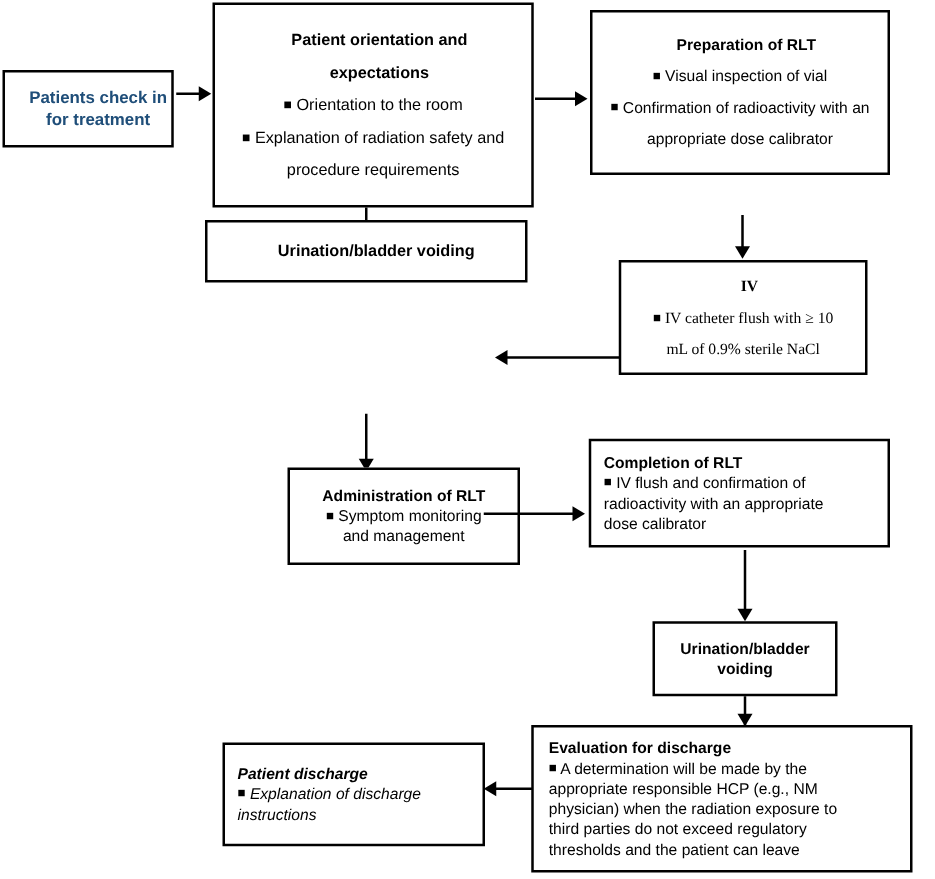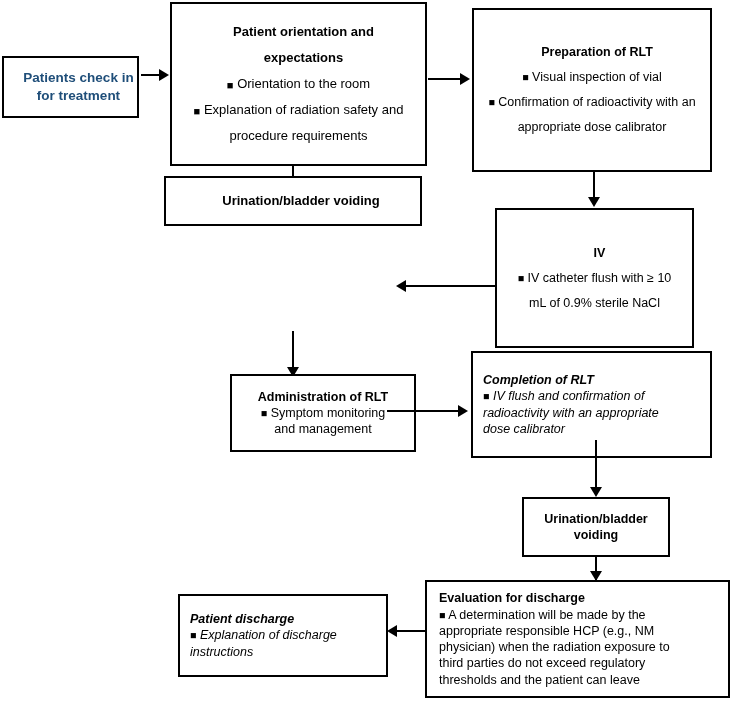--- a/index.html
+++ b/index.html
@@ -110,37 +110,37 @@
 
   <div class="conn v-line" style="left:292px; top:166px; height:12px;"></div>
 
   <div class="node center" style="left:164px; top:176px; width:258px; height:50px;">
     <div class="ttl f13">Urination/bladder voiding</div>
   </div>
 
   <div class="conn h-line" style="left:428px; top:78px; width:34px;"></div>
   <div class="arrow arrow-right" style="left:460px; top:73px;"></div>
 
-  <div class="node center" style="left:472px; top:8px; width:240px; height:164px; padding:20px 6px;">
+  <div class="node center" style="left:472px; top:8px; width:240px; height:132px; padding:20px 6px;">
     <div class="sp-t f125">Preparation of RLT</div>
     <div class="sp f125">
       <span class="sq">■</span>
       <span>Visual inspection of vial</span>
     </div>
     <div class="sp f125">
       <span class="sq">■</span>
       <span>Confirmation of radioactivity with an</span>
     </div>
     <div class="sp f125">appropriate dose calibrator</div>
   </div>
 
   <div class="conn v-line" style="left:593px; top:172px; height:28px;"></div>
   <div class="arrow arrow-down" style="left:588px; top:197px;"></div>
 
-  <div class="node center" style="left:495px; top:208px; width:199px; height:140px; padding:4px 6px;">
+  <div class="node center" style="left:495px; top:208px; width:199px; height:92px; padding:4px 6px;font-family:Liberation Serif, serif;">
     <div class="sp-t f125">IV</div>
     <div class="sp f125">
       <span class="sq">■</span>
       <span>IV catheter flush with ≥ 10</span>
     </div>
     <div class="sp f125">mL of 0.9% sterile NaCl</div>
   </div>
 
   <div class="conn h-line" style="left:404px; top:285px; width:92px;"></div>
   <div class="arrow arrow-left" style="left:396px; top:280px;"></div>
@@ -154,21 +154,21 @@
     <div class="bul f125 tight">
       <span class="sq">■</span>
       <span>Symptom monitoring</span>
     </div>
     <div class="bul f125 tight">and management</div>
   </div>
 
   <div class="conn h-line" style="left:387px; top:410px; width:72px;"></div>
   <div class="arrow arrow-right" style="left:458px; top:405px;"></div>
 
-  <div class="node leftal" style="left:471px; top:351px; width:241px; height:107px; padding:6px 10px;font-style:italic;">
+  <div class="node leftal" style="left:471px; top:351px; width:241px; height:87px; padding:6px 10px;">
     <div class="ttl f125 tight">Completion of RLT</div>
     <div class="bul f125 tight">
       <span class="sq">■</span>
       <span>IV flush and confirmation of</span>
     </div>
     <div class="bul f125 tight">radioactivity with an appropriate</div>
     <div class="bul f125 tight">dose calibrator</div>
   </div>
 
   <div class="conn v-line" style="left:595px; top:440px; height:52px;"></div>

